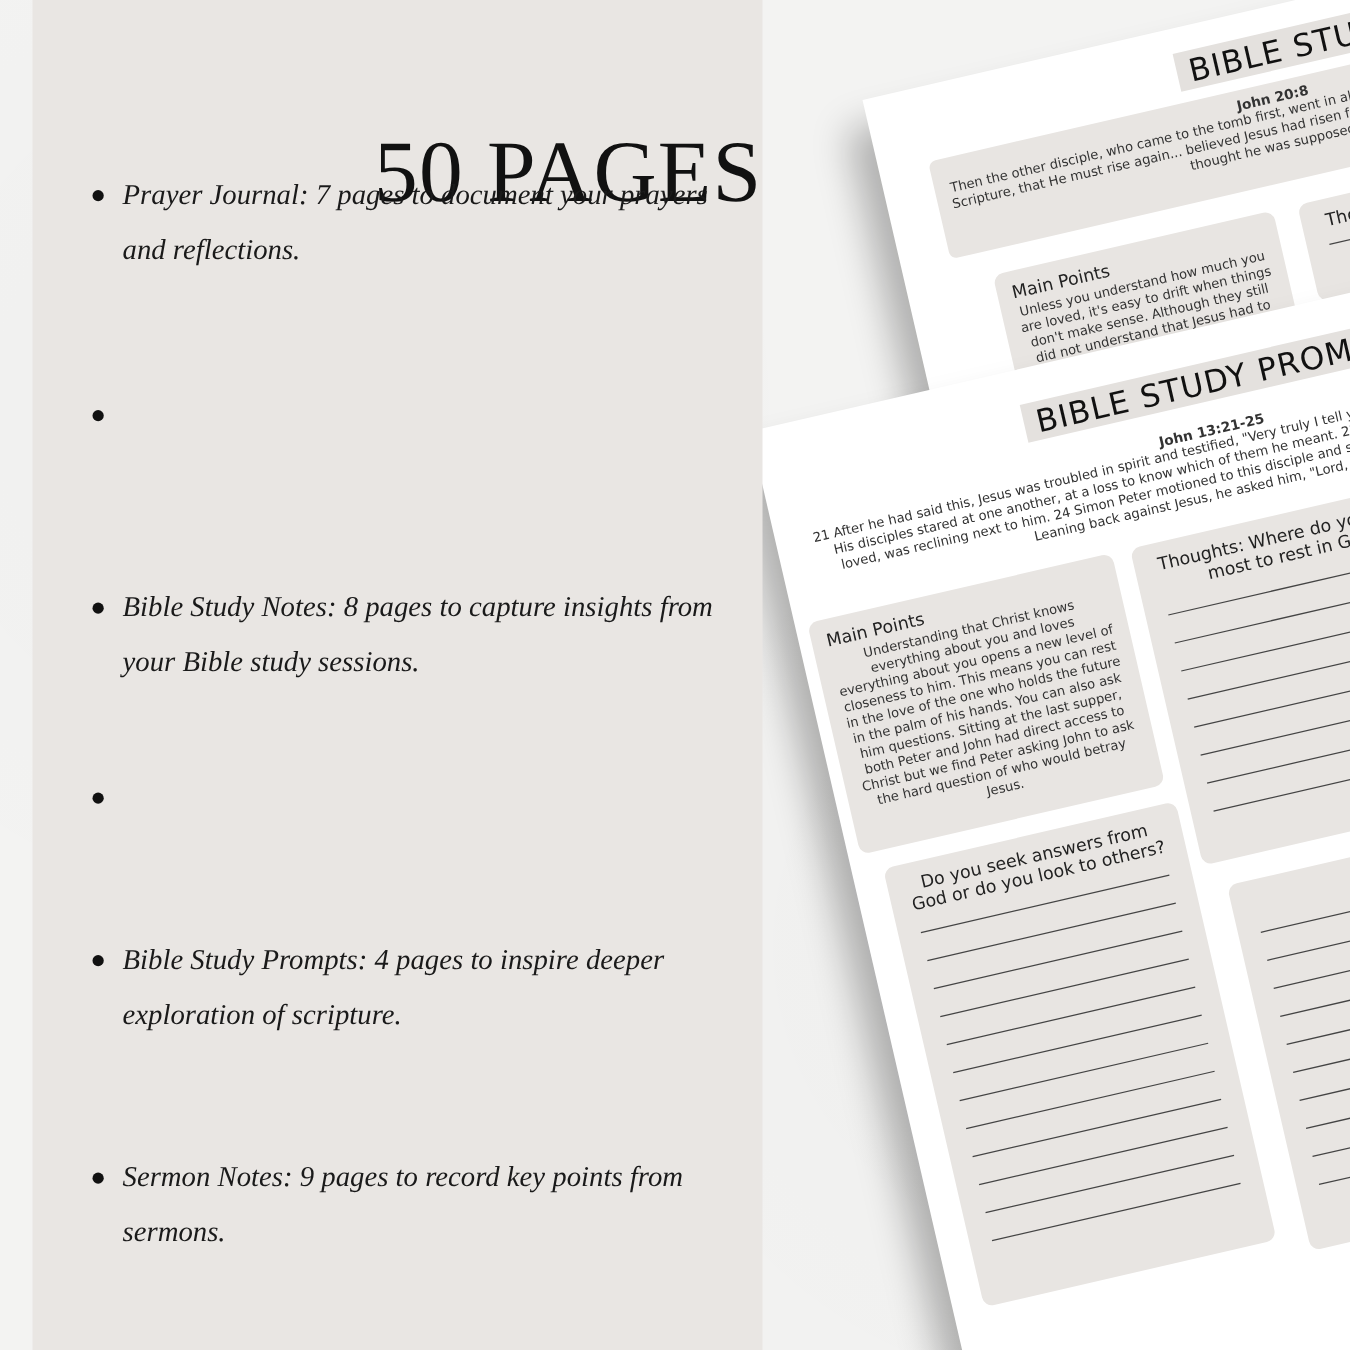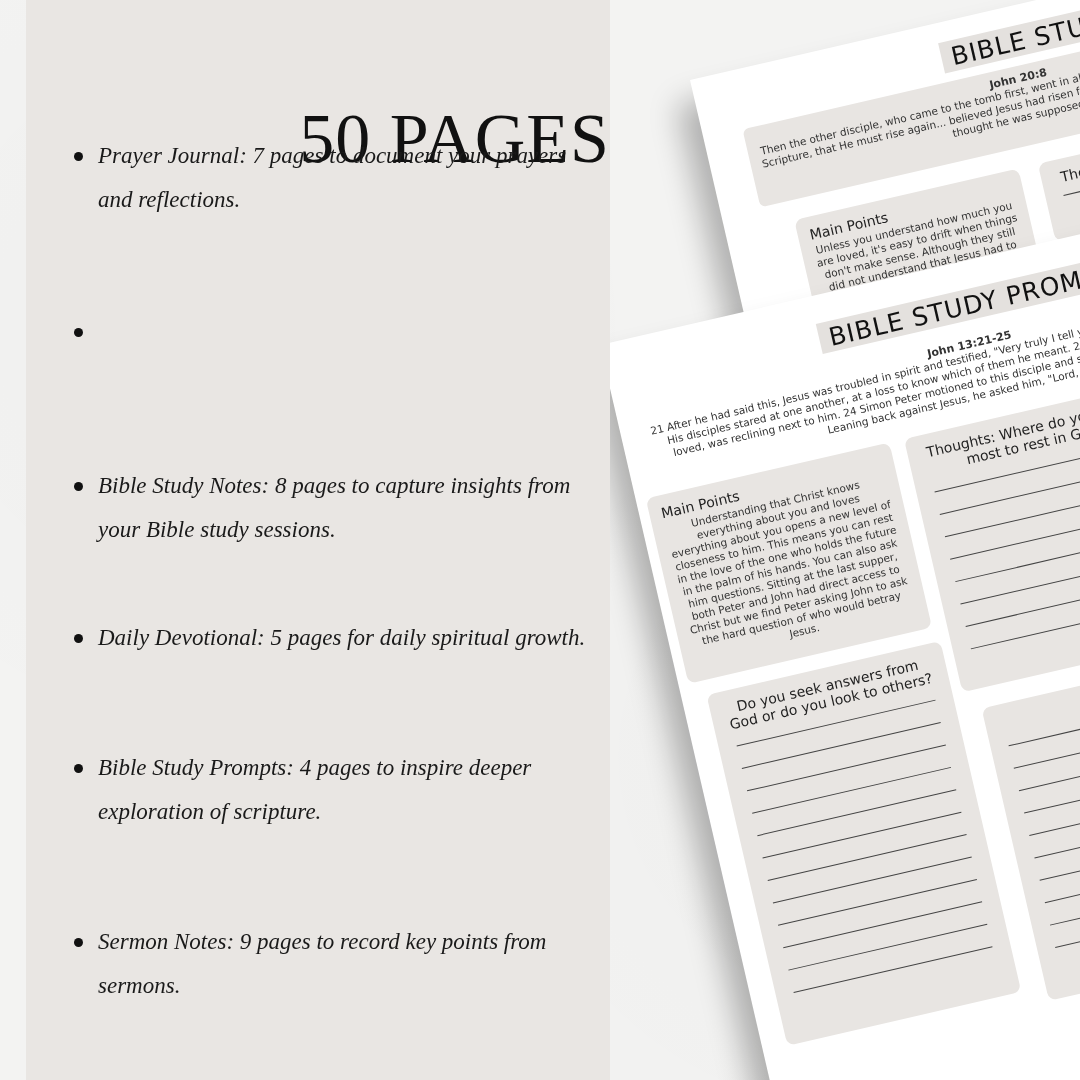--- a/index.html
+++ b/index.html
@@ -171,21 +171,20 @@
     </li>
     <li class="feature-item fi-1">
       <span class="bullet"></span>
     </li>
     <li class="feature-item fi-2">
       <span class="bullet"></span>
       <span>Bible Study Notes: 8 pages to capture insights from your Bible study sessions.</span>
     </li>
     <li class="feature-item fi-3">
       <span class="bullet"></span>
-      <span>Daily Devotional: 5 pages for daily spiritual growth.</span>
     </li>
     <li class="feature-item fi-4">
       <span class="bullet"></span>
       <span>Bible Study Prompts: 4 pages to inspire deeper exploration of scripture.</span>
     </li>
     <li class="feature-item fi-5">
       <span class="bullet"></span>
       <span>Sermon Notes: 9 pages to record key points from sermons.</span>
     </li>
   </ul>

